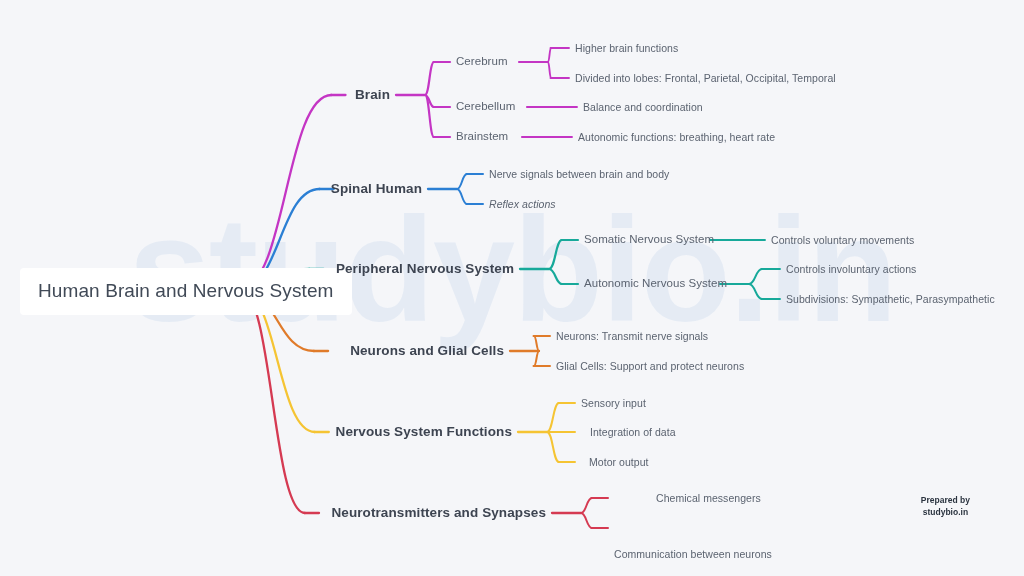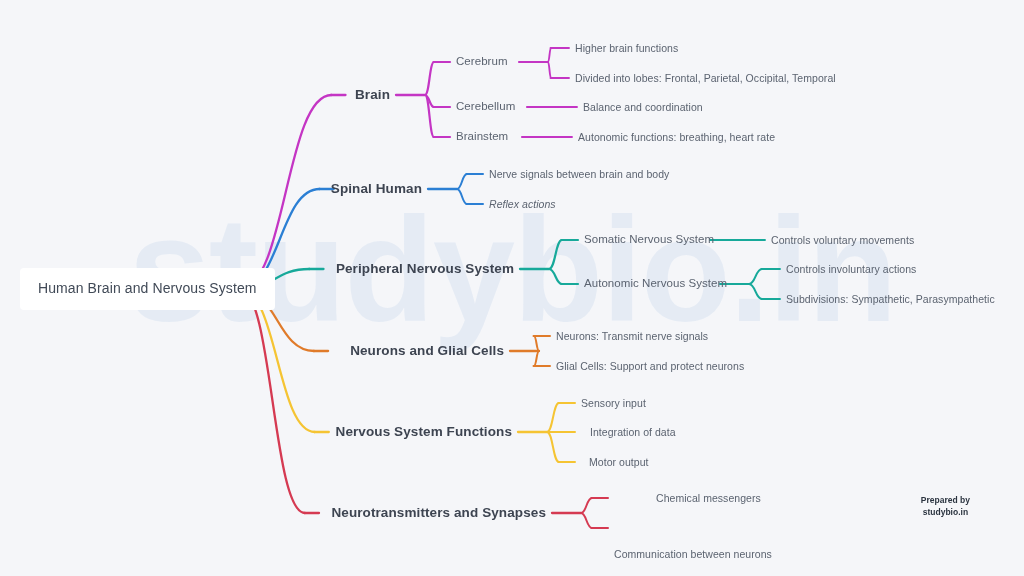--- a/index.html
+++ b/index.html
@@ -45,21 +45,21 @@
   
   .node {
     position: absolute;
     white-space: nowrap;
     line-height: 1;
   }
   .root {
     background: #ffffff;
     border-radius: 4px;
     padding: 13px 18px 15px 18px;
-    font-size: 14px;
+    font-size: 19px;
     color: #414a57;
     font-weight: normal;
     letter-spacing: .1px;
   }
   .branch {
     font-size: 13.5px;
     font-weight: bold;
     color: #3d4451;
     letter-spacing: .1px;
     transform: translateY(-50%);

